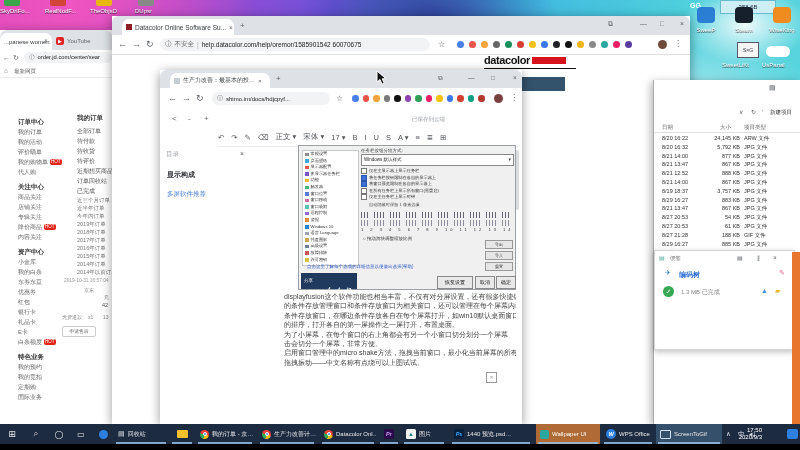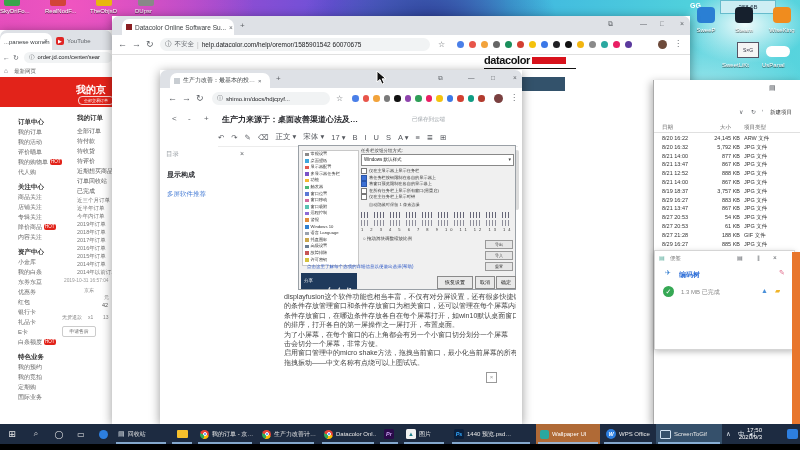--- a/index.html
+++ b/index.html
@@ -123,24 +123,20 @@
       <span class="nav9" style="left:13px;top:3px;font-size:7px">↻</span>
       <div class="obox" style="left:24px;top:2px;width:88px;height:10.5px;font-size:5.8px;border-radius:6px">
         <span class="g" style="font-size:5.5px">ⓘ</span>
         <span>order.jd.com/center/sear</span>
       </div>
     </div>
     <div class="abs" style="left:0;top:34px;width:112px;height:13px;background:#fff;border-bottom:.8px solid #ececec">
       <span class="t g" style="left:4px;top:3px;font-size:6.5px">⌂</span>
       <span class="t" style="left:14px;top:4px;font-size:5.5px;color:#666">最新网页</span>
     </div>
-    <div class="abs" style="left:0;top:47px;width:112px;height:30px;background:#e2231a">
-      <span class="t" style="left:76px;top:6px;font-size:10px;font-weight:bold;color:#fff">我的京</span>
-      <span class="t" style="left:78px;top:19px;width:34px;height:7px;border:.6px solid rgba(255,255,255,.8);border-radius:4px;font-size:4px;color:#fff;text-align:center;line-height:7px">全部交易订单</span>
-    </div>
     <div class="abs" style="left:18px;top:82px;width:58px">
 
     <div class="jdrow hd"><span>订单中心</span></div>
         <div class="jdrow"><span>我的订单</span></div>
         <div class="jdrow"><span>我的活动</span></div>
         <div class="jdrow"><span>评价晒单</span></div>
         <div class="jdrow"><span>我的购物单</span><span class="hot">HOT</span></div>
         <div class="jdrow"><span>代人购</span></div>
         <div class="jdrow hd"><span>关注中心</span></div>
         <div class="jdrow"><span>商品关注</span></div>
@@ -387,21 +383,20 @@
           <i class="dot" style="width: 6.5px; height: 6.5px; margin: 0px 2px; background: rgb(178, 59, 46);"></i>
         </div>
       <span class="avatar" style="left:334px;top:6px;background:#7a4040"></span>
       <span class="t g" style="left:350px;top:5px;font-size:8px">⋮</span>
     </div>
 
     <div class="abs" style="left:0;top:38px;width:362px;height:20px;background:#fff">
       <span class="t g" style="left:12px;top:6px;font-size:8px">&lt;</span>
       <span class="t g" style="left:28px;top:6px;font-size:8px">-</span>
       <span class="t g" style="left:44px;top:6px;font-size:8px">+</span>
-      <span class="t" style="left:62px;top:6px;font-size:8px;font-weight:bold;color:#25262b">生产力来源于：桌面改善渠道心法及…</span>
       <span class="t" style="left:252px;top:8px;font-size:5.5px;color:#9aa0a6">已保存到云端</span>
     </div>
 
     <div class="abs" style="left:58px;top:58px;width:300px;height:18px;background:#fff;border-bottom:.8px solid #ececec;display:flex;align-items:center;gap:7px">
 
     <span class="fg">↶</span>
         <span class="fg">↷</span>
         <span class="fg">✎</span>
         <span class="fg">⌫</span>
         <span class="fg">正文 ▾</span>

